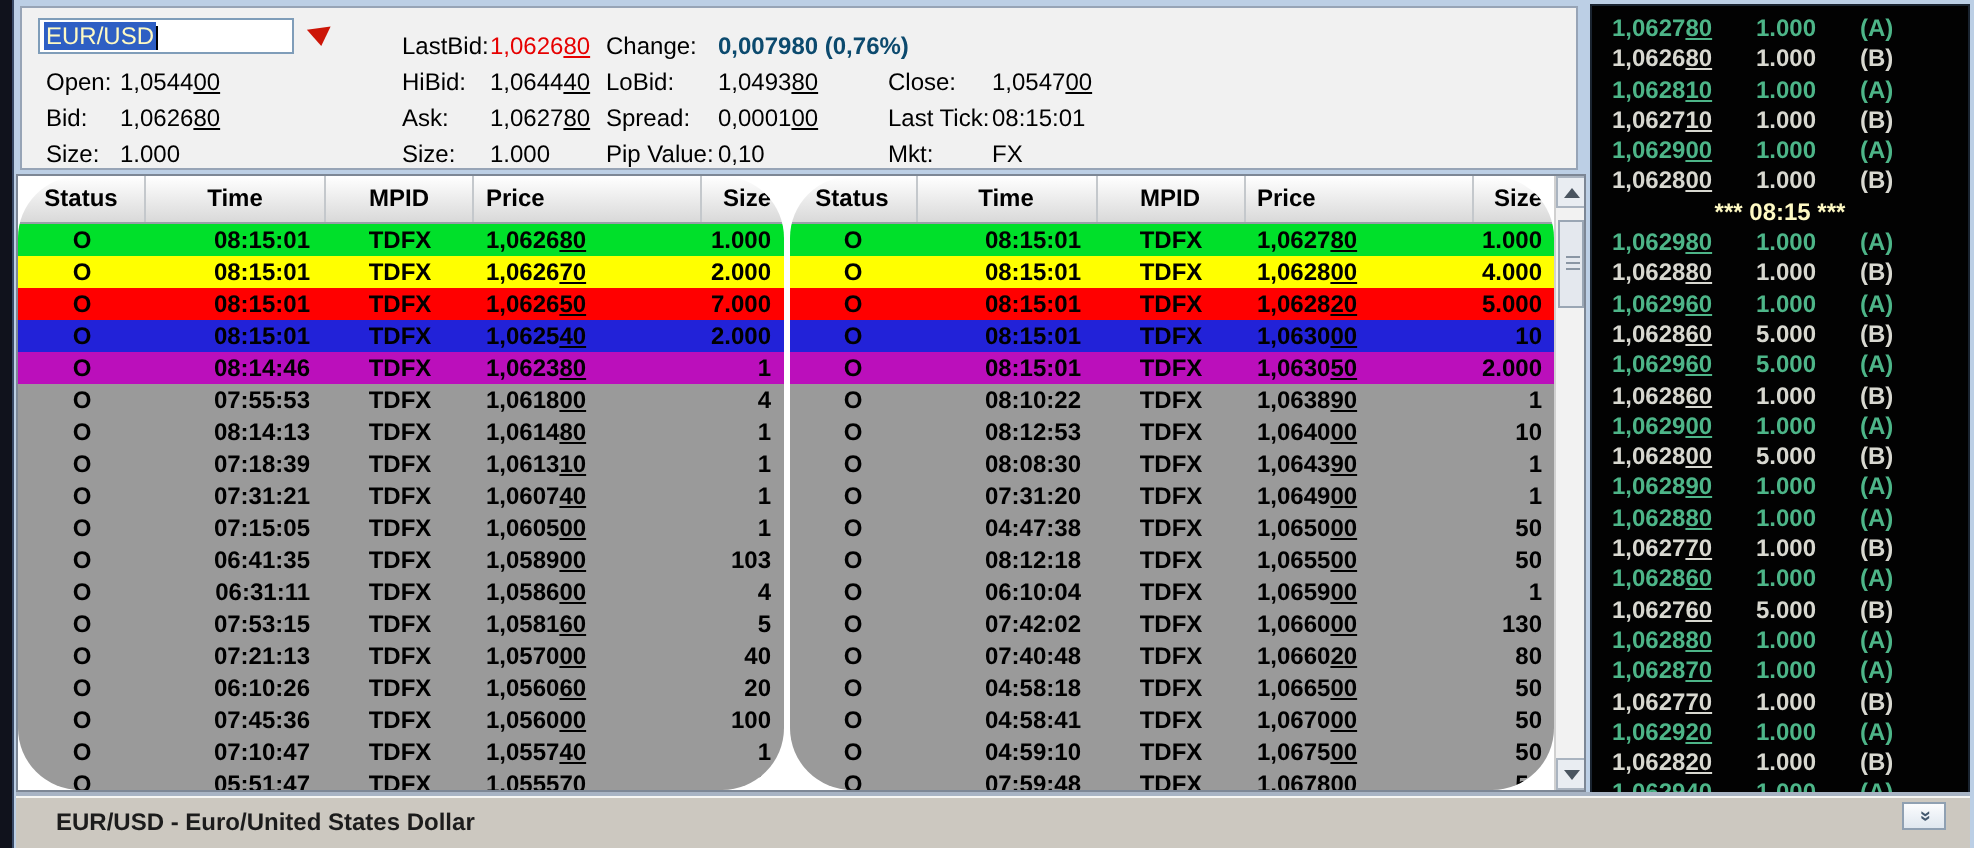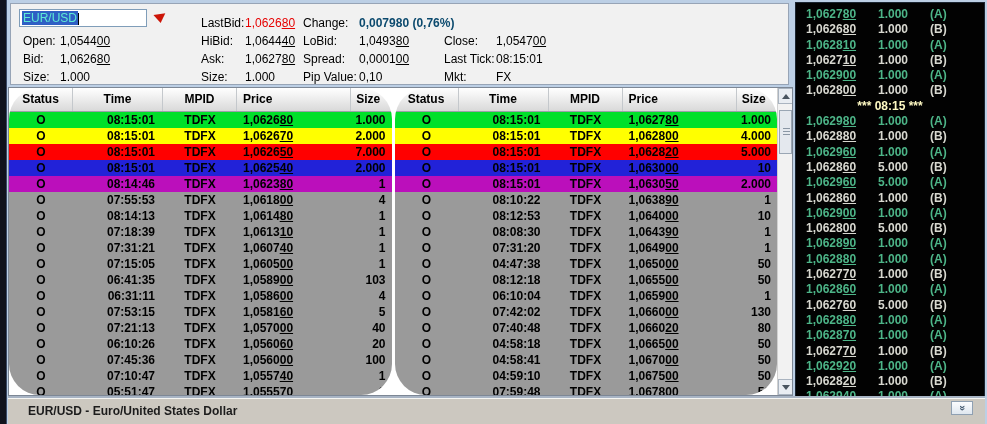--- a/index.html
+++ b/index.html
@@ -10,21 +10,21 @@
 
   .desktop-edge { position:absolute; left:0; top:0; width:7px; height:424px;
                   background:#10121c; border-right:1px solid #3a4a66; }
 
   
   .header-panel { position:absolute; left:10px; top:3px; width:779px; height:82px;
                   background:#f1f1f1; border:1px solid #97a4b6; font-size:12px; color:#000; }
   .symbol-input { position:absolute; left:8px; top:5px; width:128px; height:18px;
                   background:#fff; border:1px solid #7f9db9; padding:1px 2px;
                   font-size:12px; line-height:14px; }
-  .symbol-input .sel { background:#2e5fc4; color:#5eead4; padding:0 1px; }
+  .symbol-input .sel { background:#2e5fc4; color:#fef9c3; padding:0 1px; }
   .caret { display:inline-block; width:1px; height:12px; background:#000; vertical-align:middle; }
   .drop-arrow { position:absolute; left:143px; top:10px; width:0; height:0;
                 border-left:6px solid transparent; border-right:6px solid transparent;
                 border-top:9px solid #cc1507; transform:rotate(-8deg); cursor:pointer; }
   .hcol { position:absolute; }
   .hcol1 { left:12px;  top:28px; }
   .hcol2 { left:170px; top:10px; }
   .hcol3 { left:292px; top:10px; }
   .hcol4 { left:433px; top:28px; }
   .h-row { height:18px; line-height:18px; white-space:nowrap; }
@@ -37,21 +37,21 @@
   .tables-panel { position:absolute; left:8px; top:87px; width:785px; height:309px;
                   background:#fff; border:1px solid #7d8795; display:flex; overflow:hidden; }
   .ts-table { flex:1 1 0; overflow:hidden;border-radius:31px; }
   .ts-gap { width:3px; background:#fff; }
   .ts-head, .ts-row { display:grid; grid-template-columns:64px 90px 74px 114px 1fr; }
   .ts-head { height:24px; line-height:23px; font-weight:bold; font-size:12px;
              background:linear-gradient(#ffffff,#d9d9d9); border-bottom:1px solid #9aa0a8; }
   .ts-head span { border-right:1px solid #c4c8cc; }
   .ts-head span:last-child { border-right:none; }
   .h-status { text-align:center; } .h-time { text-align:center; }
-  .h-mpid { text-align:center; } .h-price { padding-left:6px; } .h-size { text-align:center; padding-right:6px; }
+  .h-mpid { text-align:center; } .h-price { padding-left:6px; } .h-size { text-align:right; padding-right:6px; }
   .ts-row { height:16px; line-height:16px; font-weight:bold; font-size:12px; color:#000; cursor:default; }
   .c-status { text-align:center; }
   .c-time   { text-align:right; padding-right:8px; }
   .c-mpid   { text-align:center; }
   .c-price  { padding-left:6px; }
   .c-size   { text-align:right; padding-right:6px; }
   .ts-row.green   { background:#00e02a; }
   .ts-row.yellow  { background:#ffff00; }
   .ts-row.red     { background:#ff0000; }
   .ts-row.blue    { background:#2222d8; }

